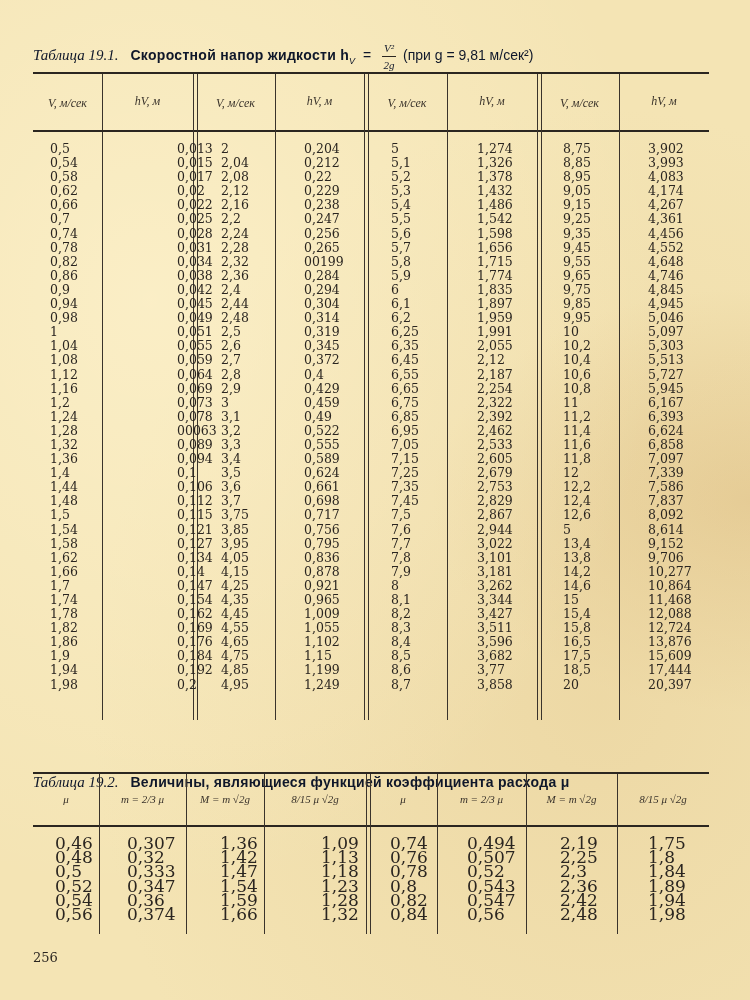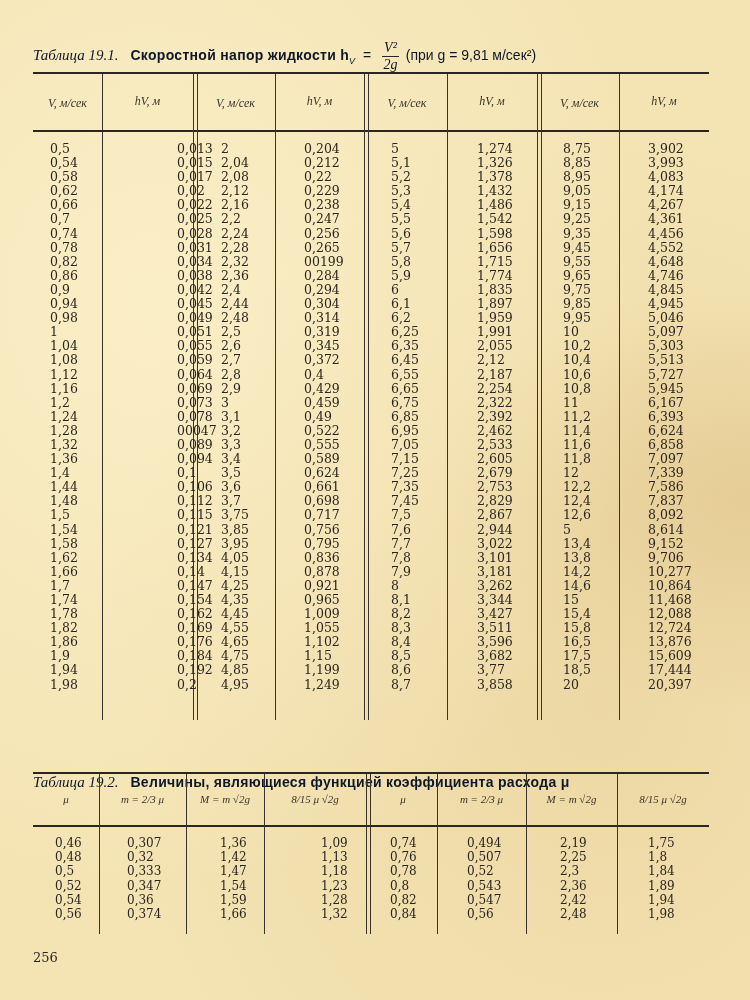--- a/index.html
+++ b/index.html
@@ -5,32 +5,32 @@
   html,body{margin:0;padding:0;}
   body{width:750px;height:1000px;position:relative;overflow:hidden;
     background:#f4e4b4;
     background-image:radial-gradient(ellipse at 20% 30%, rgba(255,245,210,0.6), transparent 60%),
       radial-gradient(ellipse at 80% 70%, rgba(230,205,150,0.5), transparent 60%),
       radial-gradient(ellipse at 100% 50%, rgba(215,180,120,0.5), transparent 30%);
     font-family:"DejaVu Serif","Liberation Serif",serif;color:#2a2520;}
   .caption{position:absolute;font-family:"Liberation Sans",sans-serif;font-size:14px;color:#0f172a;white-space:nowrap;}
   .caption .lbl{font-style:italic;font-family:"Liberation Serif",serif;font-size:15px;margin-right:12px;}
   .caption .ttl{font-weight:bold;letter-spacing:0.3px;}
-  .frac{display:inline-block;vertical-align:middle;text-align:center;font-family:"Liberation Serif",serif;font-style:italic;font-size:14px;line-height:16px;margin:0 3px;}
+  .frac{display:inline-block;vertical-align:middle;text-align:center;font-family:"Liberation Serif",serif;font-style:italic;font-size:11px;line-height:16px;margin:0 3px;}
   .frac .num{display:block;border-bottom:1px solid #2b2620;padding:0 2px;}
   .frac .den{display:block;}
   .hline{position:absolute;background:#2b2620;}
   .vline{position:absolute;background:#3a332b;width:1px;}
   .dvline{position:absolute;width:3px;border-left:1px solid #3a332b;border-right:1px solid #3a332b;}
   .hdr{position:absolute;font-family:"Liberation Serif",serif;font-style:italic;font-size:12px;color:#3a332b;text-align:center;}
   .col{position:absolute;font-family:"DejaVu Serif",serif;font-size:12.5px;line-height:14.1px;color:#2a2520;}
   .col div{white-space:nowrap;}
   .pageno{position:absolute;left:33px;top:950px;font-family:"DejaVu Serif",serif;font-size:13px;}
   .t2hdr{position:absolute;font-family:"Liberation Serif",serif;font-style:italic;font-size:11px;color:#3a332b;text-align:center;white-space:nowrap;}
-  .col2{position:absolute;font-family:"DejaVu Serif",serif;font-size:12px;line-height:14.2px;}
+  .col2{position:absolute;font-family:"DejaVu Serif",serif;font-size:17px;line-height:14.2px;}
 </style>
 </head>
 <body>
 
 <div class="caption" style="left:33px;top:40px;">
   <span class="lbl">Таблица 19.1.</span><span class="ttl">Скоростной напор жидкости h</span><sub style="font-size:9px;font-style:italic;">V</sub>
   <span style="margin:0 4px;">=</span>
   <span class="frac"><span class="num">V²</span><span class="den">2g</span></span>
   <span>(при g = 9,81 м/сек²)</span>
 </div>
@@ -110,21 +110,21 @@
     <div>0,042</div>
     <div>0,045</div>
     <div>0,049</div>
     <div>0,051</div>
     <div>0,055</div>
     <div>0,059</div>
     <div>0,064</div>
     <div>0,069</div>
     <div>0,073</div>
     <div>0,078</div>
-    <div>00047</div>
+    <div>00063</div>
     <div>0,089</div>
     <div>0,094</div>
     <div>0,1</div>
     <div>0,106</div>
     <div>0,112</div>
     <div>0,115</div>
     <div>0,121</div>
     <div>0,127</div>
     <div>0,134</div>
     <div>0,14</div>

